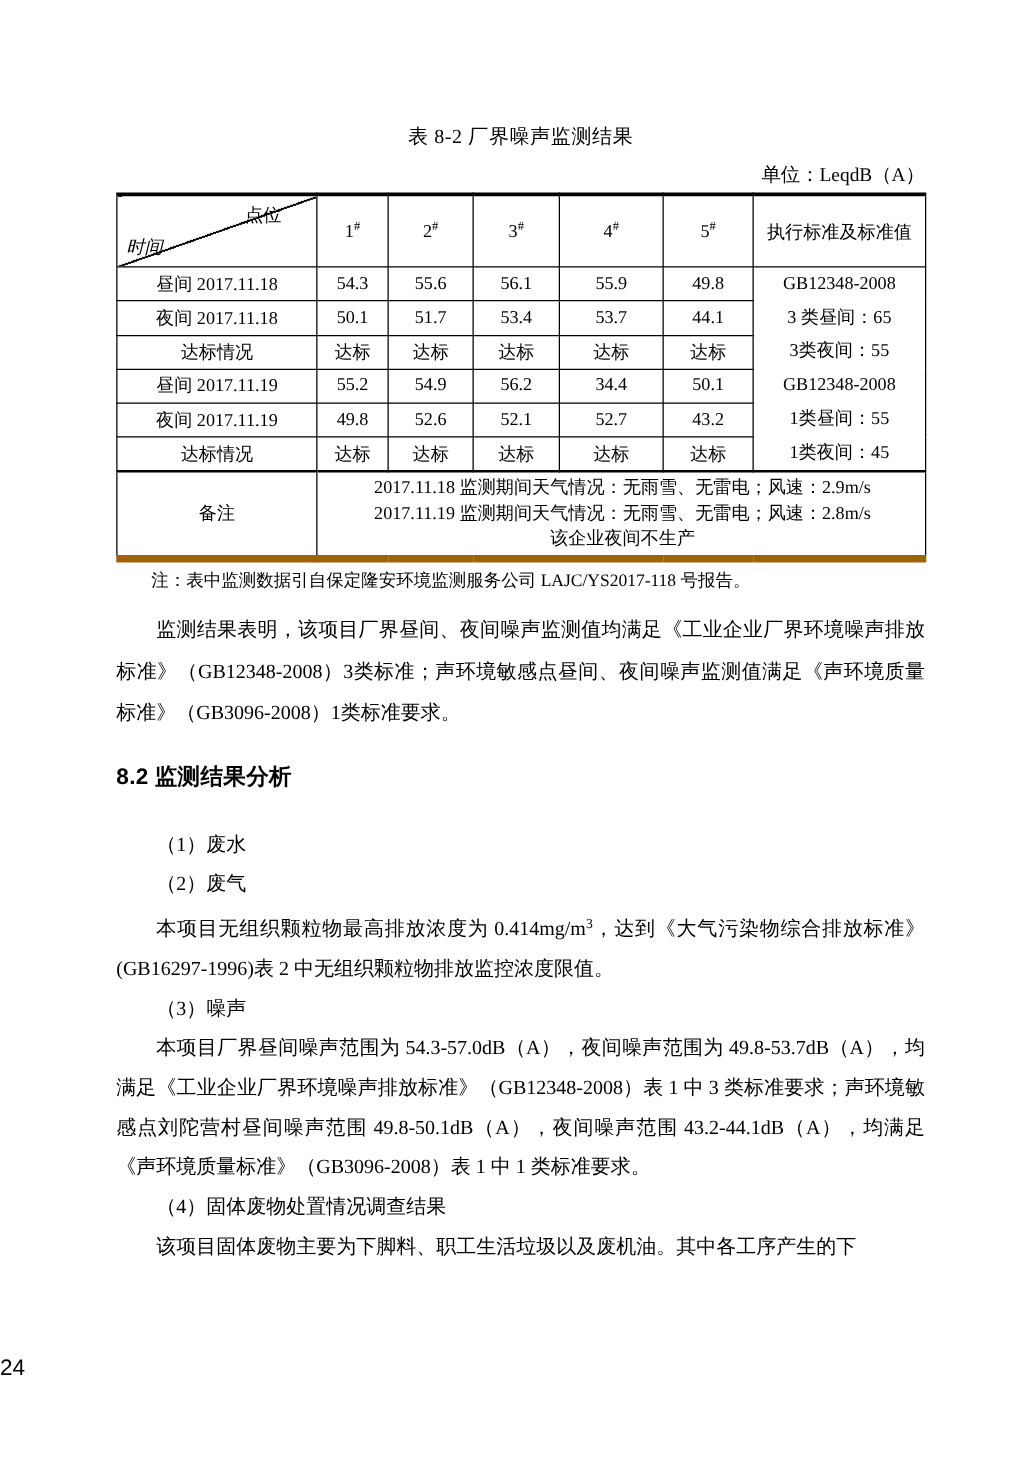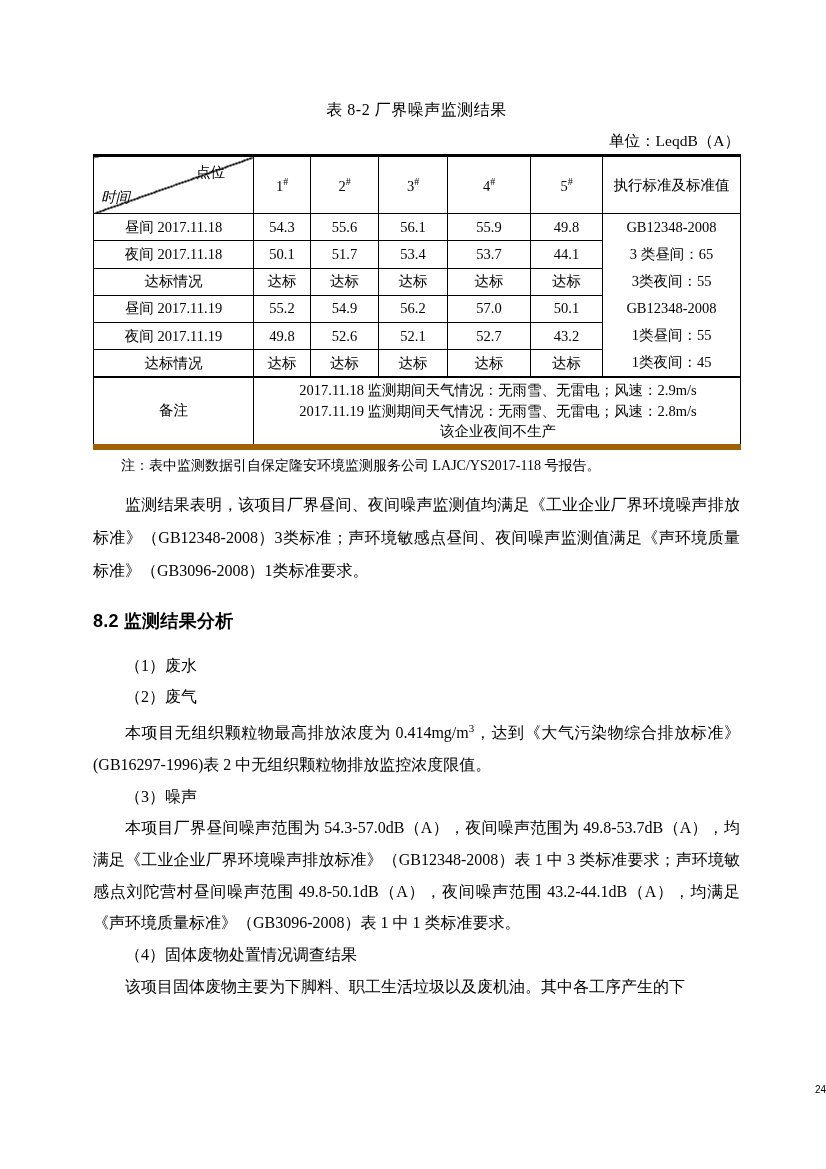--- a/index.html
+++ b/index.html
@@ -98,37 +98,37 @@
     margin-top: 22px;
     line-height: 24px;
     font-size: 18px;
     font-weight: bold;
     letter-spacing: 0.3px;
   }
   .section-heading .sec-num { font-family: Liberation Sans, sans-serif; }
   .section-heading .sec-title { font-family: "Liberation Sans", "DejaVu Sans", sans-serif; }
 
   .analysis {
-    margin-top: 17px;
+    margin-top: 28px;
     font-size: 16px;
     line-height: 31.7px;
   }
   .analysis p {
     margin: 0;
     text-indent: 2em;
     text-align: justify;
   }
   .analysis sup { font-size: 11px; }
 
   .page-number {
     position: absolute;
     left: 0; right: 0;
     top: 1084px;
-    text-align: right;
-    font-size: 10px;
+    text-align: left;
+    font-size: 18px;
     font-family: "Liberation Sans", "DejaVu Sans", sans-serif;
   }
 </style>
 </head>
 <body>
 
 <div class="page">
 
   <div class="table-title">表 8-2 厂界噪声监测结果</div>
   <div class="unit-line">单位：LeqdB（A）</div>
@@ -187,21 +187,21 @@
         <td>达标</td>
         <td>达标</td>
         <td>达标</td>
         <td>达标</td>
       </tr>
       <tr class="data-row">
         <td>昼间 2017.11.19</td>
         <td>55.2</td>
         <td>54.9</td>
         <td>56.2</td>
-        <td>57.0</td>
+        <td>34.4</td>
         <td>50.1</td>
       </tr>
       <tr class="data-row">
         <td>夜间 2017.11.19</td>
         <td>49.8</td>
         <td>52.6</td>
         <td>52.1</td>
         <td>52.7</td>
         <td>43.2</td>
       </tr>

